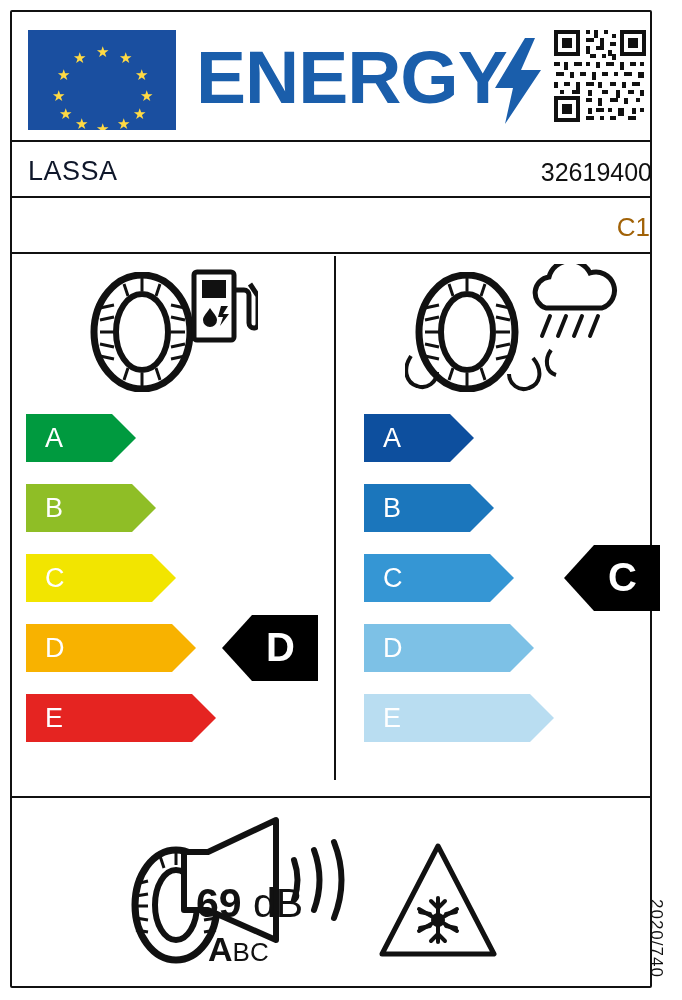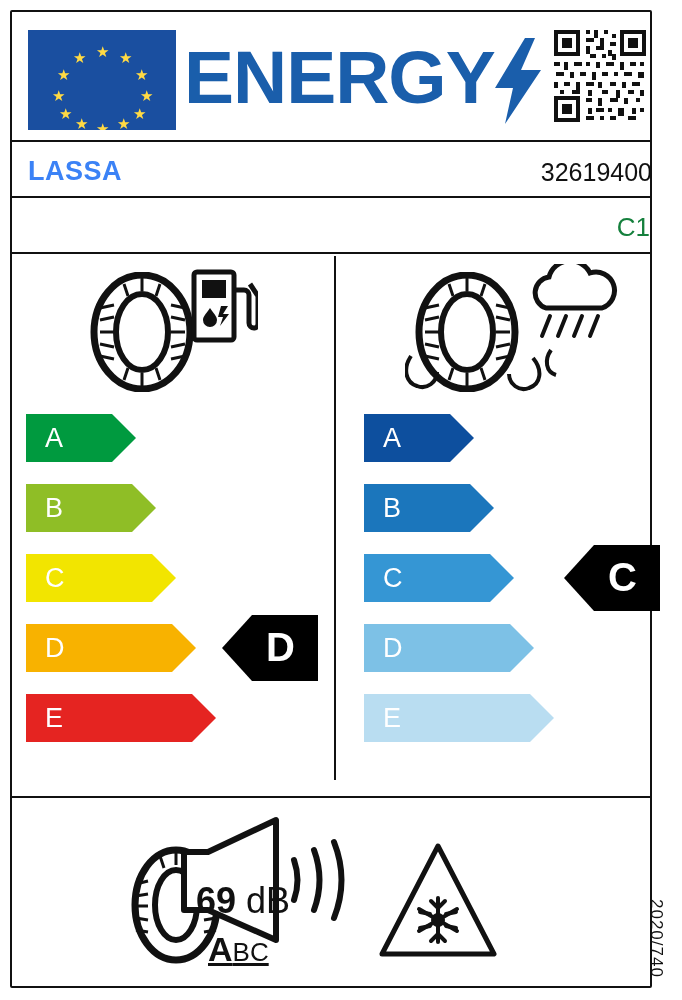--- a/index.html
+++ b/index.html
@@ -41,21 +41,21 @@
     overflow: hidden;
   }
   .eu-flag .star {
     position: absolute;
     color: #ffda44;
     font-size: 15px;
     line-height: 15px;
   }
   .energy-word {
     position: absolute;
-    left: 184px;
+    left: 196px;
     top: 34px;
     font-size: 75px;
     font-weight: bold;
     letter-spacing: -1px;
     color: #1a5eab;
     font-family: "Liberation Sans", sans-serif;
   }
   .bolt {
     position: absolute;
     left: 495px;
@@ -80,22 +80,22 @@
     left: 12px;
     width: 638px;
     height: 2px;
     background: #111;
   }
   .brand {
     position: absolute;
     left: 28px;
     top: 156px;
     font-size: 27px;
-    font-weight: bold;
-    color: #3b82f6;
+    font-weight: normal;
+    color: #0f172a;
     letter-spacing: 0.5px;
     text-align: right;
   }
   .supplier-code {
     position: absolute;
     right: 30px;
     top: 158px;
     font-size: 25px;
     color: #111;
     text-align: right;
@@ -105,21 +105,21 @@
     left: 26px;
     top: 212px;
     font-size: 26px;
     color: #111;
   }
   .tyre-class {
     position: absolute;
     right: 32px;
     top: 212px;
     font-size: 26px;
-    color: #15803d;
+    color: #a16207;
   }
 
   
   .divider-v {
     position: absolute;
     left: 334px;
     top: 256px;
     width: 2px;
     height: 524px;
     background: #111;
@@ -150,30 +150,29 @@
   .sep-bottom {
     position: absolute;
     left: 12px;
     top: 796px;
     width: 638px;
     height: 2px;
     background: #111;
   }
   .noise-db {
     position: absolute;
-    font-size: 36px;
+    font-size: 41px;
     font-weight: bold;
     color: #111;
   }
   .noise-class {
     position: absolute;
     font-size: 34px;
     font-weight: bold;
     color: #111;
-    text-decoration: underline;
   }
   .noise-class .dim { font-weight: normal; font-size: 26px; color: #111; }
   .date-vert {
     position: absolute;
     right: 16px;
     bottom: 22px;
     font-size: 17px;
     color: #111;
     writing-mode: vertical-rl;
     letter-spacing: 1px;

